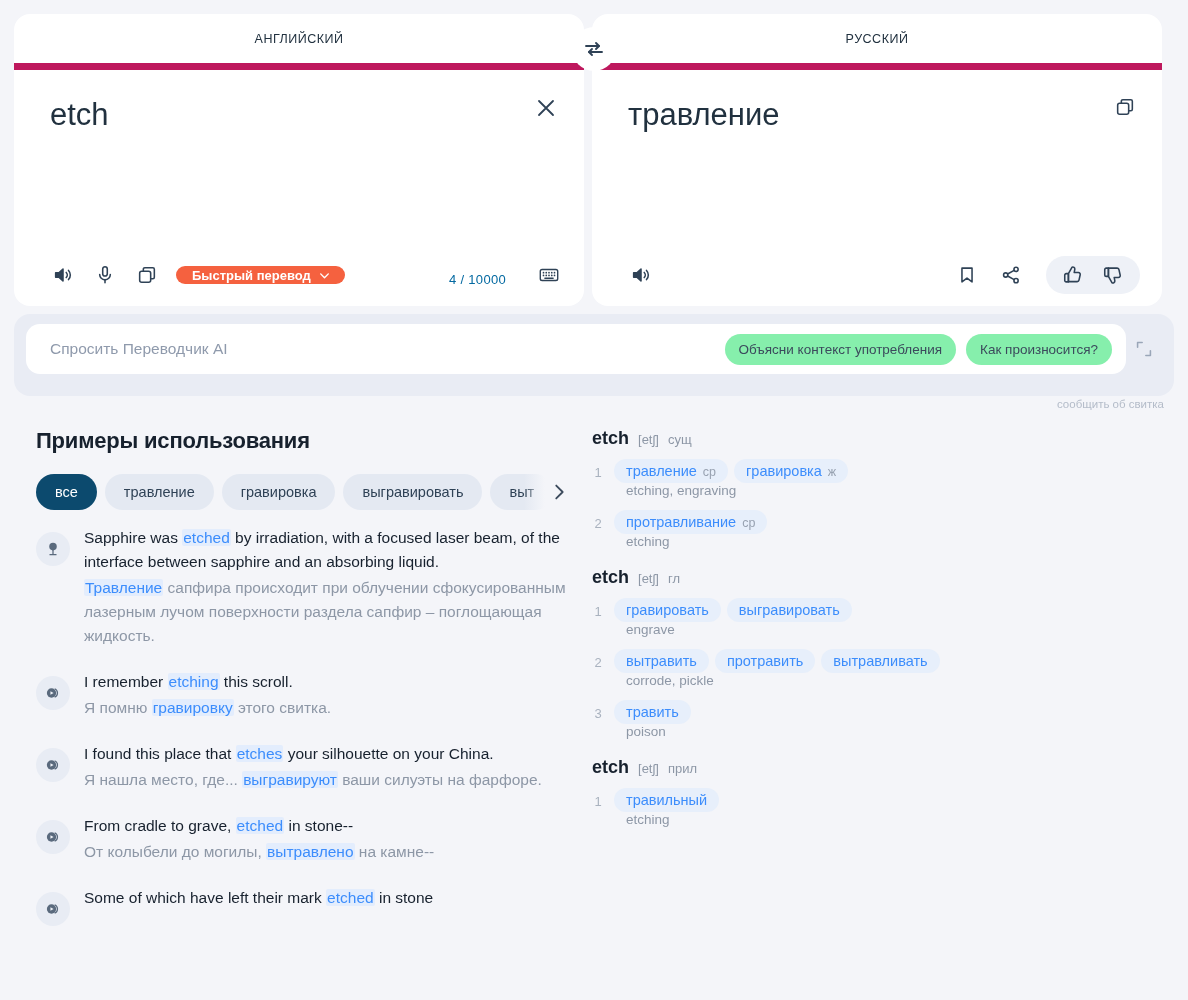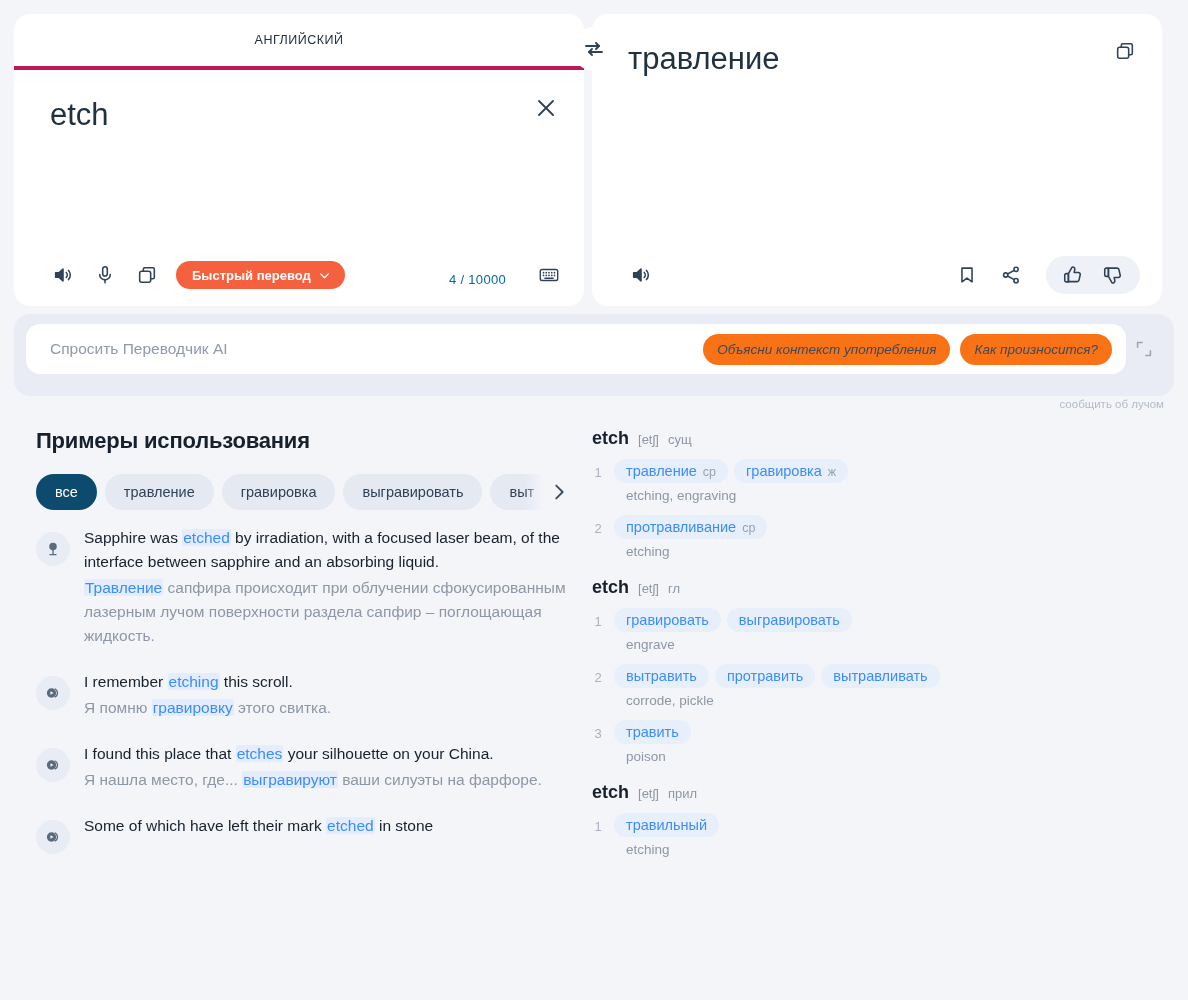--- a/index.html
+++ b/index.html
@@ -25,21 +25,21 @@
     height: 292px;
     display: flex;
     flex-direction: column;
     position: relative;
   }
   .panel-head {
     height: 56px;
     display: flex;
     align-items: center;
     justify-content: center;
-    border-bottom: 4px solid #be185d;
+    border-bottom: 7px solid #be185d;
   }
   .lang-label {
     font-size: 12.5px;
     letter-spacing: .5px;
     color: #21313f;
     text-transform: uppercase;
   }
   .panel-body {
     flex: 1;
     position: relative;
@@ -71,21 +71,21 @@
     position: absolute;
     top: 26px; right: 26px;
     color: #2f4256;
     cursor: pointer;
   }
   .quick-btn {
     background: #f5613f;
     color: #fff;
     border: none;
     border-radius: 20px;
-    height: 28px;
+    height: 18px;
     padding: 0 14px 0 16px;
     font-size: 13px;
     font-weight: 700;
     display: inline-flex;
     align-items: center;
     gap: 7px;
     cursor: pointer;
     font-family: inherit;
     white-space: nowrap;
   }
@@ -148,28 +148,27 @@
     align-items: center;
     padding: 0 14px 0 24px;
     gap: 10px;
   }
   .ai-placeholder {
     font-size: 15.5px;
     color: #8f9aac;
     flex: 1;
   }
   .chip-suggest {
-    background: #f97316;
+    background: #86efac;
     border-radius: 18px;
     padding: 8px 14px;
     font-size: 13.5px;
     color: #3b4a5c;
     cursor: pointer;
     white-space: nowrap;
-    font-style: italic;
   }
   .expand-btn {
     width: 36px; height: 50px;
     display: flex;
     align-items: center;
     justify-content: center;
     color: #9aa6b8;
     cursor: pointer;
   }
 
@@ -307,21 +306,20 @@
     color: #3c8dfc;
     display: inline-flex;
     align-items: baseline;
     gap: 6px;
     cursor: pointer;
   }
   .tr-gender { font-size: 12.5px; color: #98a2b1; }
   .sense-syn {
     font-size: 13.5px;
     color: #8d97a6;
-    margin-top: 5px;
     padding-left: 12px;
   }
 </style>
 </head>
 <body>
 
 <div class="translator">
 
   <div class="panel">
     <div class="panel-head">
@@ -376,20 +374,23 @@
   <div class="swap">
     <svg width="24" height="24" viewBox="0 0 24 24" fill="none" stroke="currentColor" stroke-width="1.9" stroke-linecap="round" stroke-linejoin="round">
       <path d="M4 9h13"></path>
         <path d="M14 6l3 3-3 3"></path>
       <path d="M20 15H7"></path>
         <path d="M10 12l-3 3 3 3"></path>
     </svg>
   </div>
 
   <div class="panel">
+    <div class="panel-head">
+      <span class="lang-label">РУССКИЙ</span>
+    </div>
     <div class="panel-body">
       <div class="big-text">травление</div>
       <div class="corner-btn">
         <svg width="22" height="22" viewBox="0 0 24 24" fill="none" stroke="currentColor" stroke-width="1.7" stroke-linejoin="round">
             <rect x="4" y="8" width="12" height="12" rx="2.2"></rect>
             <path d="M8 8V5.6A1.6 1.6 0 019.6 4H18.4A1.6 1.6 0 0120 5.6v8.8a1.6 1.6 0 01-1.6 1.6H16"></path>
           </svg>
       </div>
     </div>
     <div class="panel-foot">
@@ -440,21 +441,21 @@
     <span class="chip-suggest">Как произносится?</span>
   </div>
   <div class="expand-btn">
     <svg width="22" height="22" viewBox="0 0 24 24" fill="none" stroke="currentColor" stroke-width="1.7" stroke-linecap="round" stroke-linejoin="round">
         <path d="M10 5H5v5"></path>
         <path d="M14 19h5v-5"></path>
       </svg>
   </div>
 </div>
 
-<div class="report">сообщить об лучом</div>
+<div class="report">сообщить об свитка</div>
 
 <div class="columns">
 
   <div class="col-left">
     <h2 class="section-title">Примеры использования</h2>
 
     <div class="chips-row">
       <span class="chip active">все</span>
       <span class="chip">травление</span>
       <span class="chip">гравировка</span>
@@ -509,20 +510,33 @@
         </div>
         <div class="example">
           <span class="ex-icon">
             <svg width="18" height="18" viewBox="0 0 24 24" fill="none" stroke="currentColor" stroke-width="1.7">
               <circle cx="10" cy="12" r="6.2" fill="currentColor" stroke="none"></circle>
               <path d="M14.2 6.3a6.2 6.2 0 010 11.4"></path>
               <path d="M8.6 9.6l4.2 2.4-4.2 2.4z" fill="#eef1f7" stroke="none"></path>
             </svg>
           </span>
           <div class="ex-body">
+            <div class="ex-src">From cradle to grave, <span class="hl">etched</span> in stone--</div>
+            <div class="ex-tgt">От колыбели до могилы, <span class="hl">вытравлено</span> на камне--</div>
+          </div>
+        </div>
+        <div class="example">
+          <span class="ex-icon">
+            <svg width="18" height="18" viewBox="0 0 24 24" fill="none" stroke="currentColor" stroke-width="1.7">
+              <circle cx="10" cy="12" r="6.2" fill="currentColor" stroke="none"></circle>
+              <path d="M14.2 6.3a6.2 6.2 0 010 11.4"></path>
+              <path d="M8.6 9.6l4.2 2.4-4.2 2.4z" fill="#eef1f7" stroke="none"></path>
+            </svg>
+          </span>
+          <div class="ex-body">
             <div class="ex-src">Some of which have left their mark <span class="hl">etched</span> in stone</div>
           </div>
         </div>
       </div>
   </div>
 
   <div class="col-right">
     <div id="dictionary-list">
         <div class="dict-group">
           <div class="dict-head">

